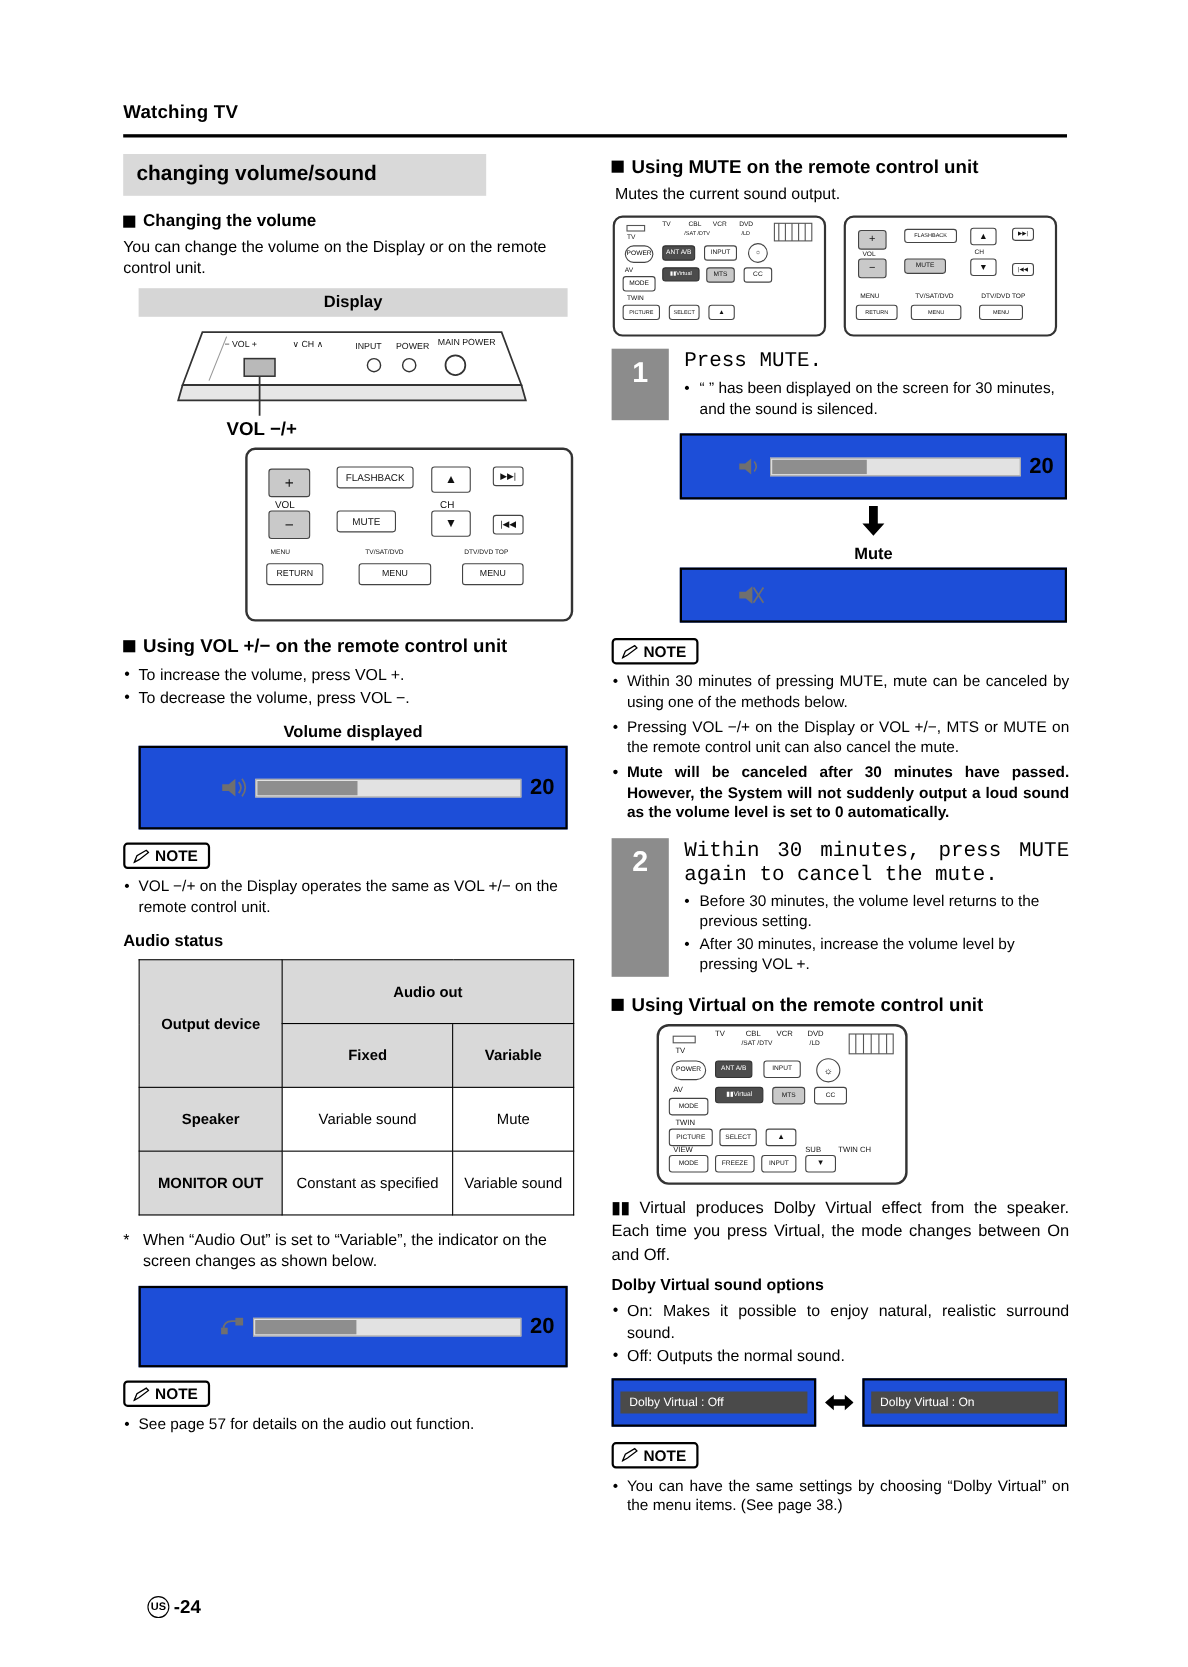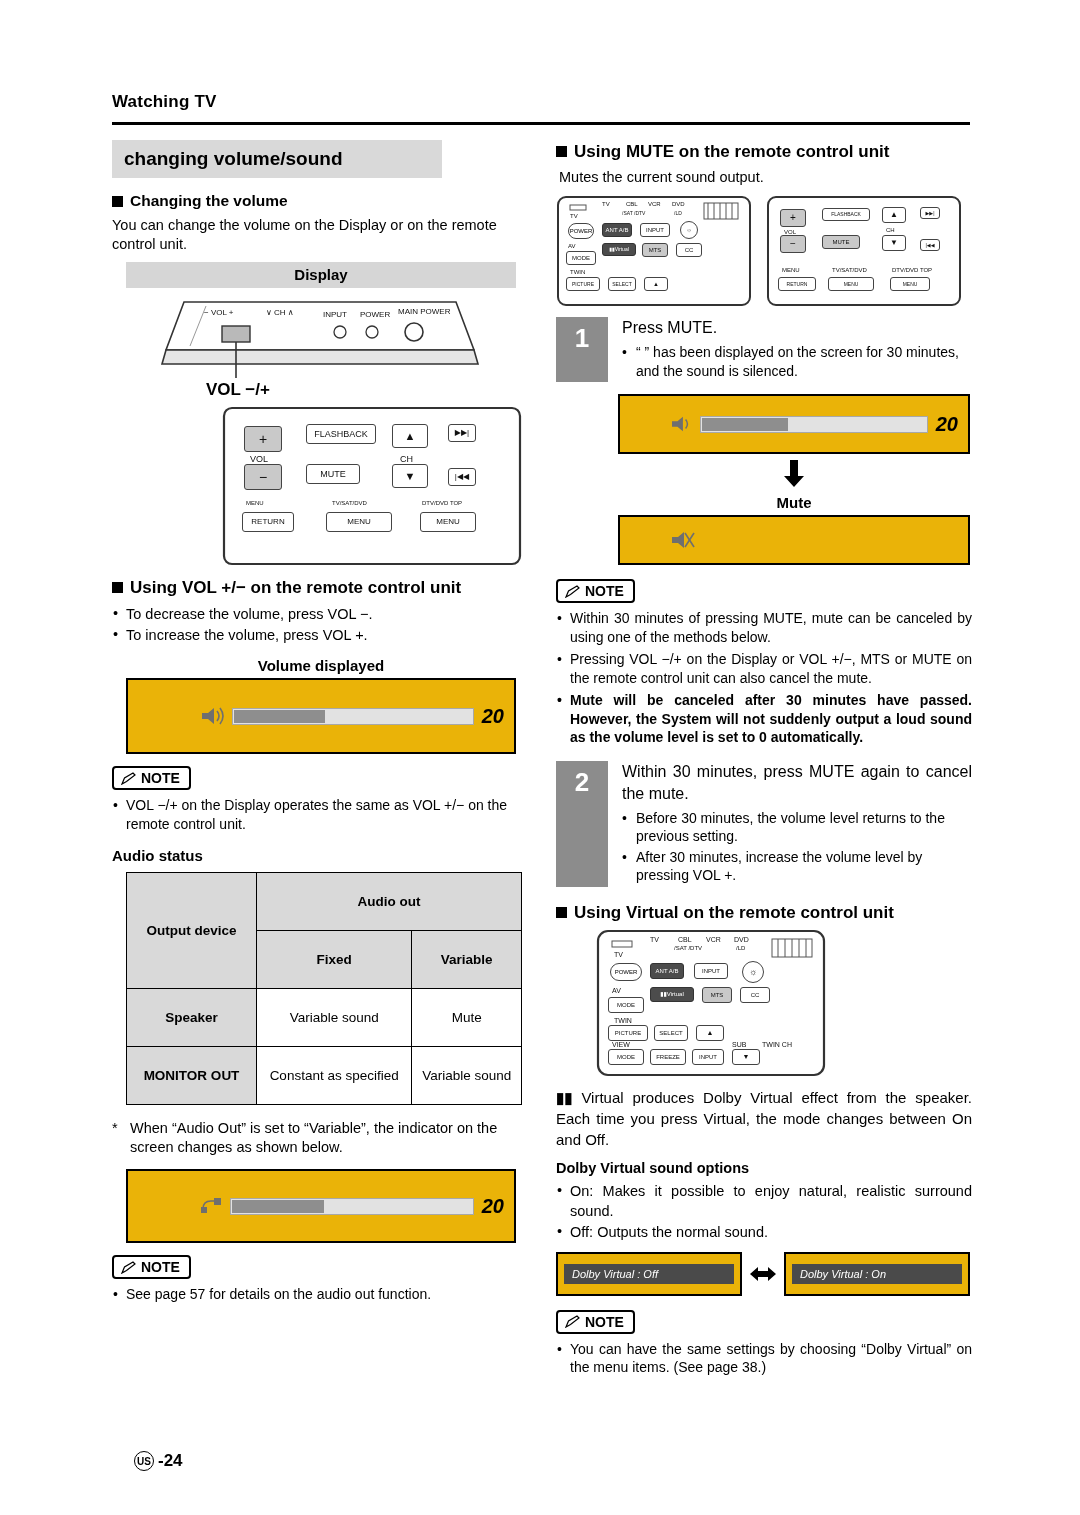--- a/index.html
+++ b/index.html
@@ -80,28 +80,28 @@
   table.audio td.dev { background:#d9d9d9; font-weight:bold; }
 
   
   .step { position:relative; display:flex; margin-top:10px; }
   .step-num {
     width:52px; background:#8c8c8c; color:#fff;
     font-size:26px; font-weight:bold; text-align:center;
     padding-top:6px; flex:none;
   }
   .step-body { padding-left:14px; flex:1; }
-  .step-body .lead { font-size:16px; line-height:22px; }
+  .step-body .lead { font-size:19px; line-height:22px;font-family:Liberation Mono, monospace; }
   .step-body .sub { font-size:14px; line-height:18.5px; margin-top:4px; }
   .step-body .sub div { position:relative; padding-left:14px; margin-bottom:2px;}
   .step-body .sub div:before{ content:"•"; position:absolute; left:0;}
 
   
   .osd {
-    border:2.5px solid #000; background:#eab308; position:relative;font-style:italic;
+    border:2.5px solid #000; background:#1d4ed8; position:relative;
   }
   .osd-inner { display:flex; align-items:center; height:100%; padding:0 10px; }
   .volbar { flex:1; height:17px; background:#e2e2e2; border:1px solid #a8a8a8; margin:0 8px 0 6px; position:relative;}
   .volbar i { position:absolute; left:1px; top:1px; bottom:1px; width:38%; background:#8e8e8e; display:block;}
   .volnum { font-size:20px; font-weight:bold; }
 
   
   .footer { position:absolute; left:112px; bottom:44px; display:flex; align-items:center; gap:4px;padding-left:22px;}
   .us-circ {
     width:20px;height:20px;border:1.6px solid #000;border-radius:50%;
@@ -183,22 +183,22 @@
       <div class="rbtn" style="left:198px;top:106px;width:56px;height:20px;font-size:8px;">MENU</div>
       <div class="rlbl" style="left:200px;top:94px;">DTV/DVD TOP</div>
     </div>
 
     <div class="sec-h" style="font-size:17px;margin-top:12px;">
       <span class="sq"></span>
       <span>Using VOL +/− on the remote control unit</span>
     </div>
 
     <div class="bullets">
+      <div>To increase the volume, press VOL +.</div>
       <div>To decrease the volume, press VOL −.</div>
-      <div>To increase the volume, press VOL +.</div>
     </div>
 
     <div class="cap-plain">Volume displayed</div>
 
     <div class="osd" style="width:390px;height:76px;margin-left:14px;">
       <div class="osd-inner" style="padding-left:72px;">
         <svg width="26" height="22" viewBox="0 0 26 22">
           <polygon points="2,8 8,8 14,3 14,19 8,14 2,14" fill="#6f6f6f"></polygon>
           <path d="M17 6 Q21 11 17 16" stroke="#6f6f6f" stroke-width="1.6" fill="none"></path>
           <path d="M20 3 Q26 11 20 19" stroke="#6f6f6f" stroke-width="1.6" fill="none"></path>

